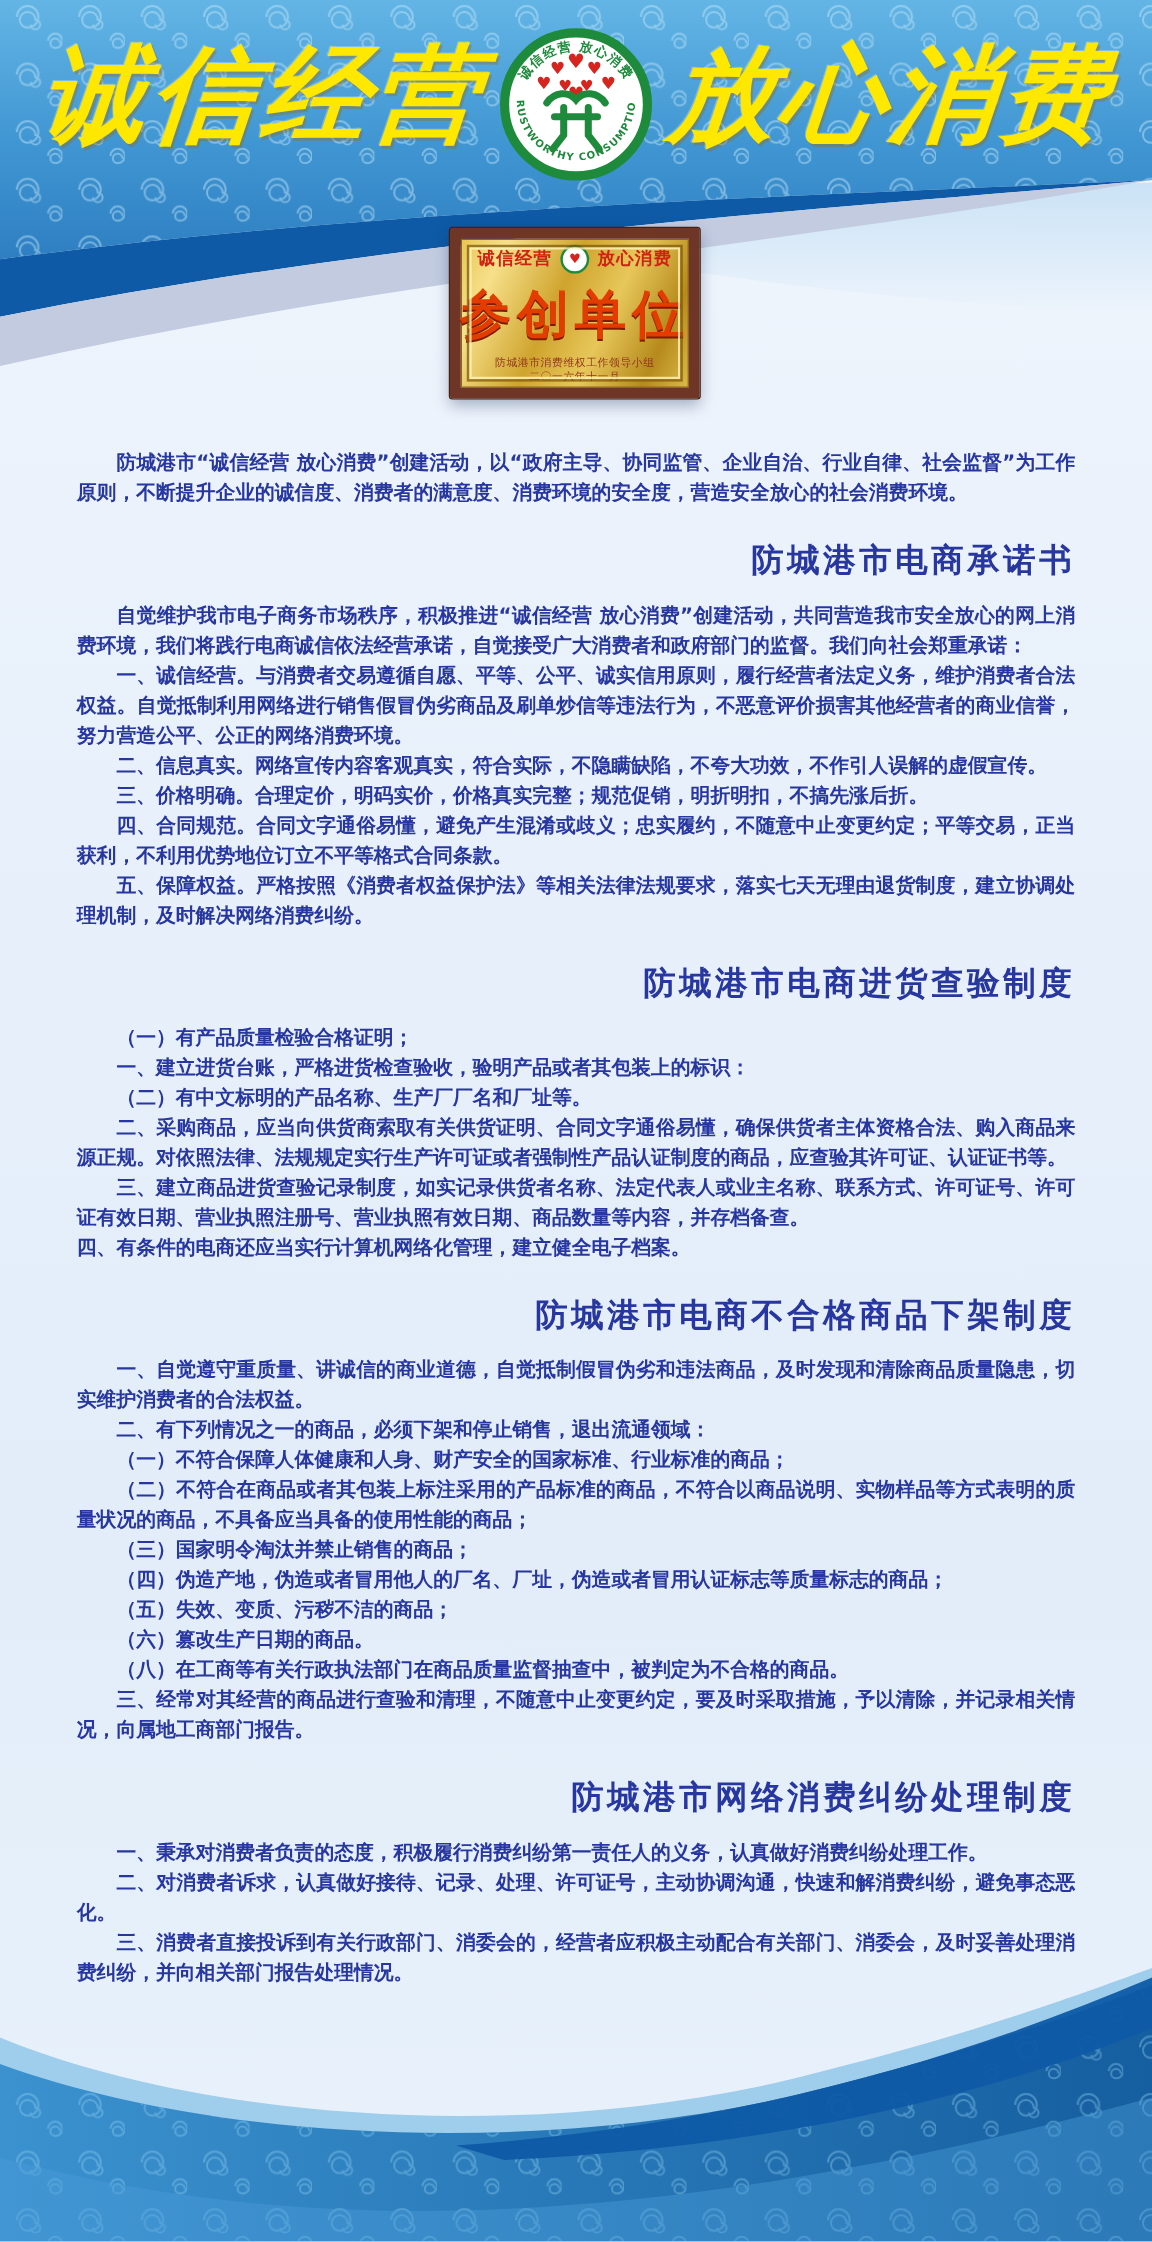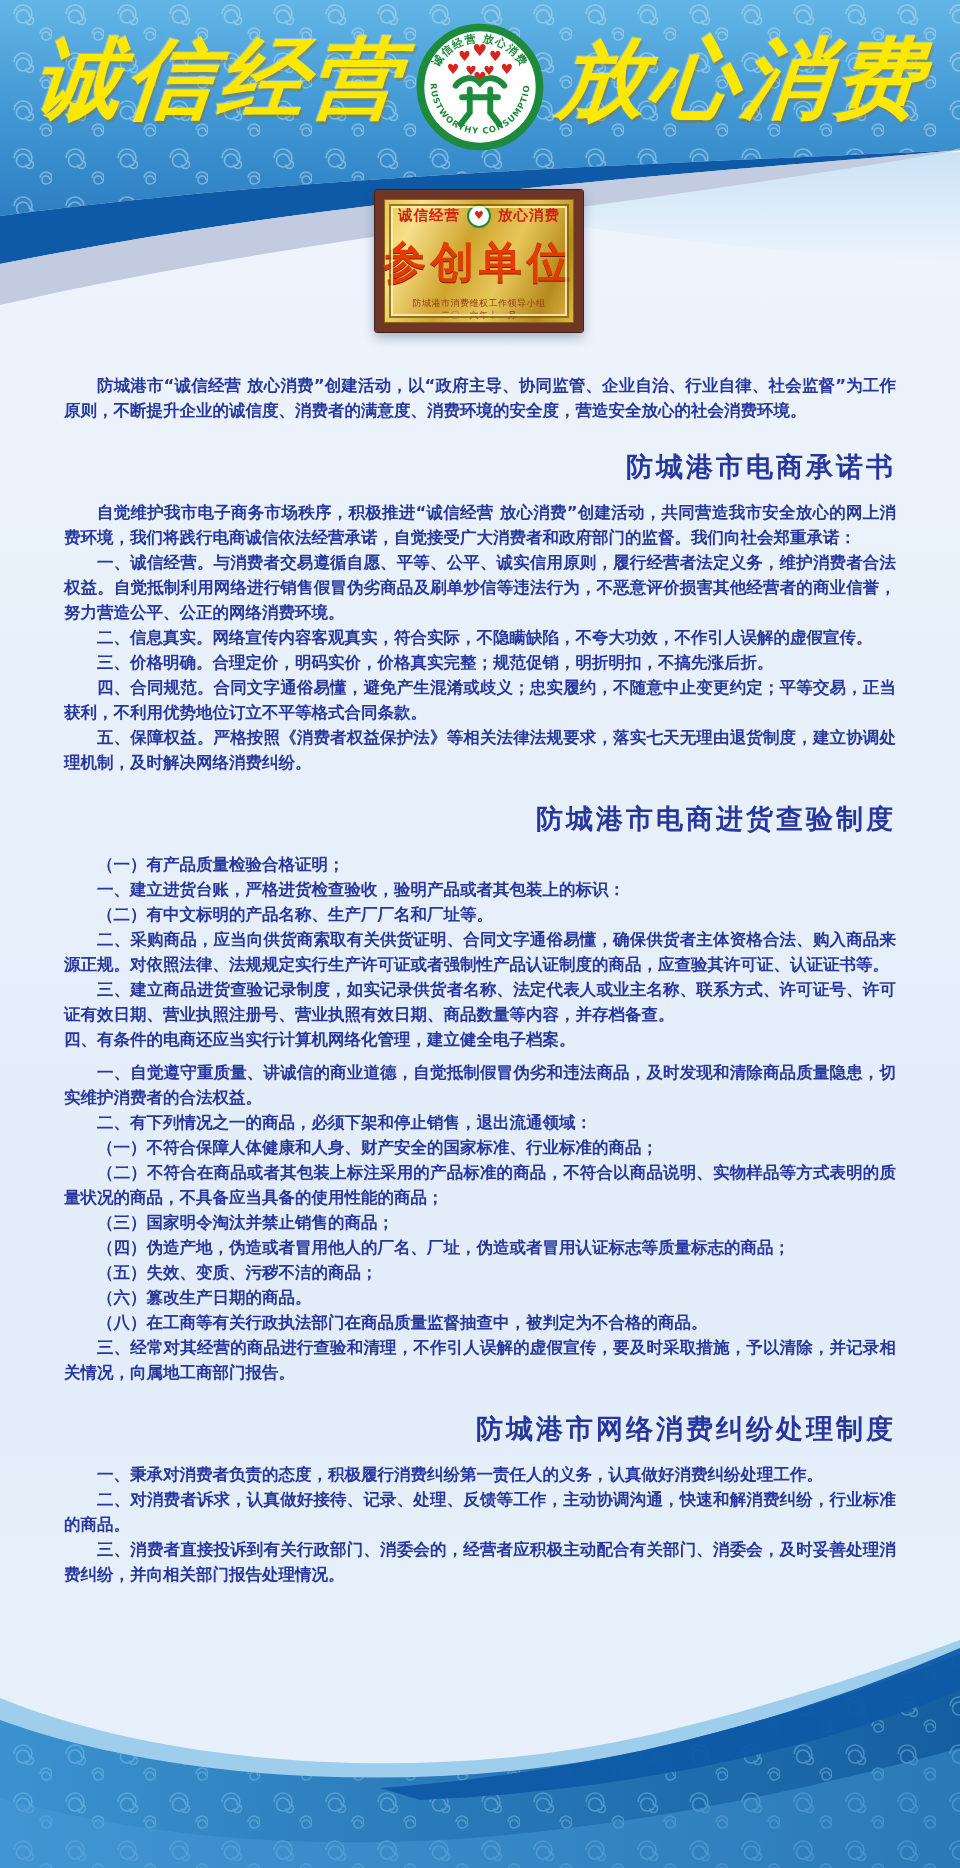--- a/index.html
+++ b/index.html
@@ -207,33 +207,34 @@
         <section class="doc-section">
           <h2 class="sec-title">防城港市电商进货查验制度</h2>
           <p class="para">（一）有产品质量检验合格证明；</p>
           <p class="para">一、建立进货台账，严格进货检查验收，验明产品或者其包装上的标识：</p>
           <p class="para">（二）有中文标明的产品名称、生产厂厂名和厂址等。</p>
           <p class="para">二、采购商品，应当向供货商索取有关供货证明、合同文字通俗易懂，确保供货者主体资格合法、购入商品来源正规。对依照法律、法规规定实行生产许可证或者强制性产品认证制度的商品，应查验其许可证、认证证书等。</p>
           <p class="para">三、建立商品进货查验记录制度，如实记录供货者名称、法定代表人或业主名称、联系方式、许可证号、许可证有效日期、营业执照注册号、营业执照有效日期、商品数量等内容，并存档备查。</p>
           <p class="para flush">四、有条件的电商还应当实行计算机网络化管理，建立健全电子档案。</p>
         </section>
         <section class="doc-section">
+          <h2 class="sec-title">防城港市电商不合格商品下架制度</h2>
           <p class="para">一、自觉遵守重质量、讲诚信的商业道德，自觉抵制假冒伪劣和违法商品，及时发现和清除商品质量隐患，切实维护消费者的合法权益。</p>
           <p class="para">二、有下列情况之一的商品，必须下架和停止销售，退出流通领域：</p>
           <p class="para">（一）不符合保障人体健康和人身、财产安全的国家标准、行业标准的商品；</p>
           <p class="para">（二）不符合在商品或者其包装上标注采用的产品标准的商品，不符合以商品说明、实物样品等方式表明的质量状况的商品，不具备应当具备的使用性能的商品；</p>
           <p class="para">（三）国家明令淘汰并禁止销售的商品；</p>
           <p class="para">（四）伪造产地，伪造或者冒用他人的厂名、厂址，伪造或者冒用认证标志等质量标志的商品；</p>
           <p class="para">（五）失效、变质、污秽不洁的商品；</p>
           <p class="para">（六）篡改生产日期的商品。</p>
           <p class="para">（八）在工商等有关行政执法部门在商品质量监督抽查中，被判定为不合格的商品。</p>
-          <p class="para">三、经常对其经营的商品进行查验和清理，不作引人误解的虚假宣传，要及时采取措施，予以清除，并记录相关情况，向属地工商部门报告。</p>
+          <p class="para">三、经常对其经营的商品进行查验和清理，不随意中止变更约定，要及时采取措施，予以清除，并记录相关情况，向属地工商部门报告。</p>
         </section>
         <section class="doc-section">
           <h2 class="sec-title">防城港市网络消费纠纷处理制度</h2>
           <p class="para">一、秉承对消费者负责的态度，积极履行消费纠纷第一责任人的义务，认真做好消费纠纷处理工作。</p>
-          <p class="para">二、对消费者诉求，认真做好接待、记录、处理、反馈等工作，主动协调沟通，快速和解消费纠纷，行业标准的商品。</p>
+          <p class="para">二、对消费者诉求，认真做好接待、记录、处理、许可证号，主动协调沟通，快速和解消费纠纷，避免事态恶化。</p>
           <p class="para">三、消费者直接投诉到有关行政部门、消委会的，经营者应积极主动配合有关部门、消委会，及时妥善处理消费纠纷，并向相关部门报告处理情况。</p>
         </section>
       </div>
   </main>
 
 </div>
 
 </body></html>

